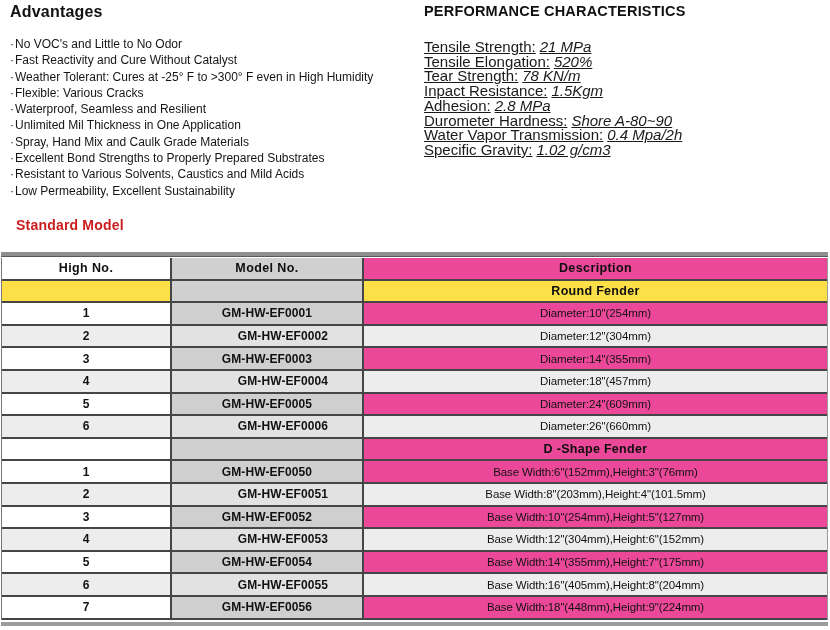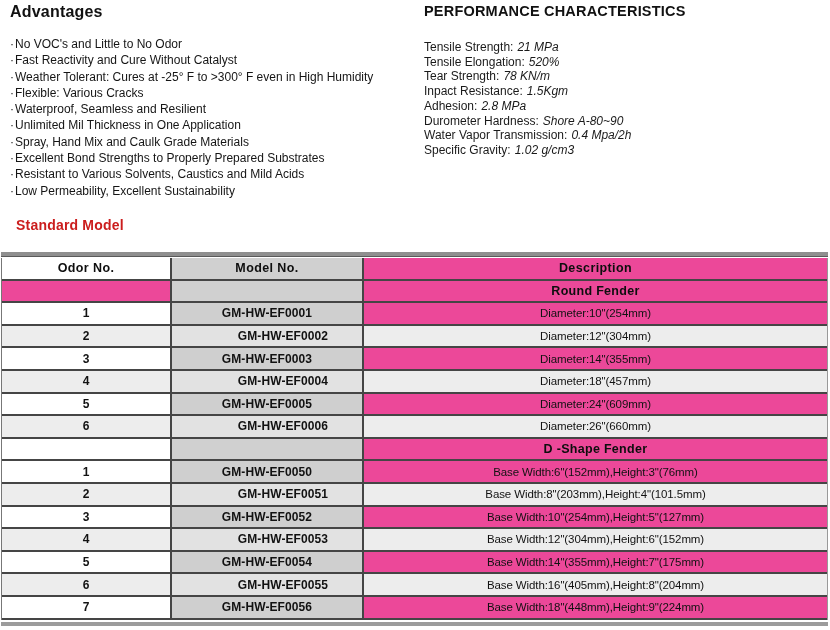--- a/index.html
+++ b/index.html
@@ -10,39 +10,39 @@
   }
   
   .advantages{position:absolute;left:10px;top:3px;width:405px;}
   .adv-title{font-size:16px;font-weight:bold;letter-spacing:.2px;margin:0 0 15px 0;color:#111;}
   .adv-list{font-size:12px;line-height:16.3px;color:#151515;}
   .adv-item{white-space:nowrap;}
   .adv-item .bullet{margin-right:1px;}
   
   .performance{position:absolute;left:424px;top:3px;width:400px;}
   .perf-title{font-size:14.5px;font-weight:bold;letter-spacing:.2px;margin:0 0 21px 0;color:#111;}
-  .perf-list{font-size:12px;line-height:14.7px;color:#1a1a1a;}
+  .perf-list{font-size:15px;line-height:14.7px;color:#1a1a1a;text-decoration:underline;}
   .perf-item{white-space:nowrap;}
   .perf-item .val{font-style:italic;margin-left:4px;}
   
   .std-model{position:absolute;left:16px;top:217px;font-size:14px;font-weight:bold;color:#cb1d1d;letter-spacing:.2px;}
   
   .ptable{position:absolute;left:1px;top:252px;width:827px;}
   .bar-top{height:5px;background:#8f8f8f;box-shadow:inset 0 -1px 0 #5a5a5a;margin-bottom:1px;}
   .bar-bottom{height:4px;background:#9c9c9c;margin-top:2px;}
   .rows{border-left:1px solid #777;border-right:1px solid #999;}
   .trow{display:flex;height:22.6px;box-sizing:border-box;border-bottom:2px solid #454545;}
   .cell{box-sizing:border-box;display:flex;align-items:center;justify-content:center;overflow:hidden;}
   .c-part{width:170px;border-right:2px solid #454545;background:#ffffff;}
   .c-model{width:192px;border-right:2px solid #454545;background:#cfcfcf;}
   .c-desc{flex:1;background:#ec4899;}
   .trow.alt .c-part,.trow.alt .c-desc{background:#ededed;}
   .trow.alt .c-model{background:#e2e2e2;padding-left:32px;}
   .trow.head .c-model,.trow.sec .c-model{background:#d0d0d0;}
-  .trow.sec.shaded .c-part,.trow.sec.shaded .c-desc{background:#ec4899;}
+  .trow.sec.shaded .c-part,.trow.sec.shaded .c-desc{background:#fde047;}
   .col-head{font-size:12.5px;font-weight:bold;letter-spacing:.4px;color:#0e0e0e;}
   .sec-head{font-size:12.5px;font-weight:bold;letter-spacing:.3px;color:#0e0e0e;}
   .t-part{font-size:12px;font-weight:bold;color:#121212;}
   .t-model{font-size:12px;font-weight:bold;color:#121212;letter-spacing:.1px;}
   .t-desc{font-size:11.5px;color:#121212;letter-spacing:-.1px;}
 </style>
 </head>
 <body>
 
 <div class="advantages">
@@ -75,21 +75,21 @@
   </div>
 </div>
 
 <div class="std-model">Standard Model</div>
 
 <div class="ptable">
   <div class="bar-top"></div>
   <div class="rows">
 
     <div class="trow head">
-      <div class="cell c-part col-head">Odor No.</div>
+      <div class="cell c-part col-head">High No.</div>
       <div class="cell c-model col-head">Model No.</div>
       <div class="cell c-desc col-head">Description</div>
     </div>
 
     <div class="trow sec shaded">
       <div class="cell c-part"></div>
       <div class="cell c-model"></div>
       <div class="cell c-desc sec-head">Round Fender</div>
     </div>
 

